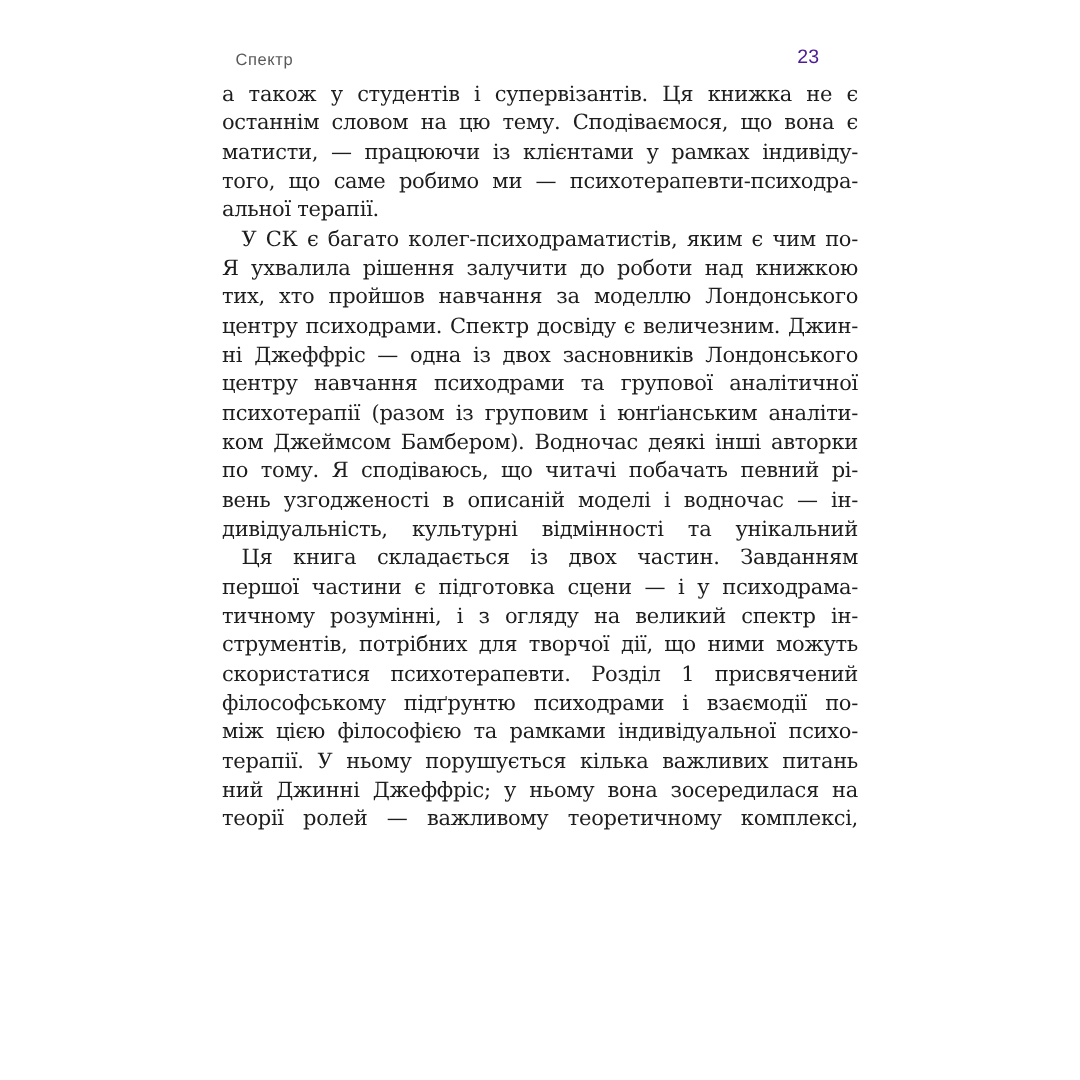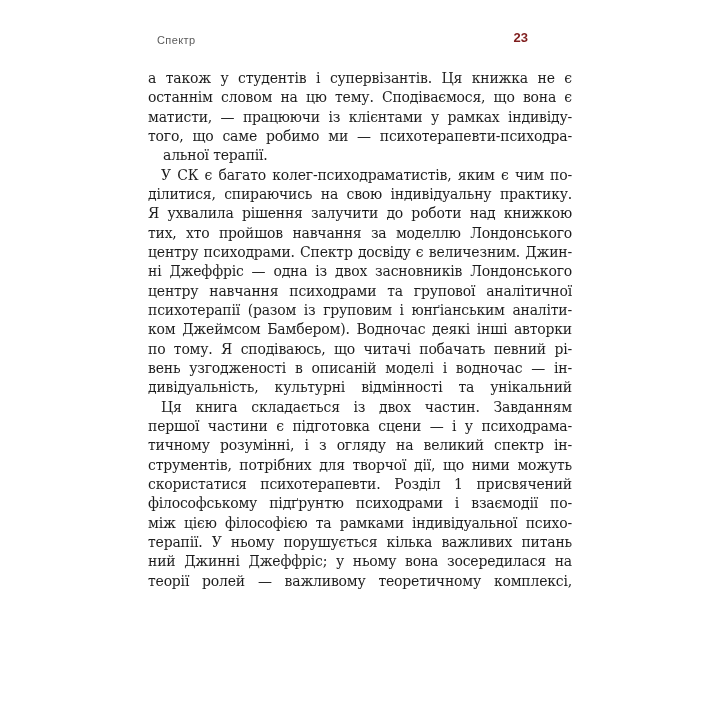--- a/index.html
+++ b/index.html
@@ -23,31 +23,31 @@
     position: absolute;
     left: 157px;
     top: 34px;
     font-family: "Liberation Sans", sans-serif;
     font-size: 11px;
     letter-spacing: 0.4px;
     color: #5a5a5a;
   }
   .page-number {
     position: absolute;
-    right: 192px;
+    right: 174px;
     top: 30px;
     font-family: "Liberation Sans", sans-serif;
     font-size: 13px;
-    font-weight: bold;
-    color: #7f1d1d;
+    font-weight: normal;
+    color: #4c1d95;
   }
   .text-block {
     position: absolute;
     left: 148px;
-    top: 69px;
+    top: 54px;
     width: 424px;
     font-family: "DejaVu Serif", serif;
     font-size: 14px;
     line-height: 19.33px;
     letter-spacing: -0.2px;
     color: #1d1d1d;
   }
   .paragraph {
     margin: 0;
     padding: 0;
@@ -56,21 +56,20 @@
     height: 19.33px;
     overflow: hidden;
     text-align: justify;
     text-align-last: justify;
   }
   .line.indent {
     text-indent: 13px;
   }
   .line.para-end {
     text-align-last: left;
-    margin-left: 15px;
   }
 </style>
 </head>
 <body>
 
 <div class="page">
 
   <div class="running-title">Спектр</div>
 
   <div class="page-number">23</div>
@@ -78,21 +77,20 @@
   <div class="text-block">
       <div class="paragraph">
         <div class="line">а також у студентів і супервізантів. Ця книжка не є</div>
         <div class="line">останнім словом на цю тему. Сподіваємося, що вона є</div>
         <div class="line">матисти, — працюючи із клієнтами у рамках індивіду-</div>
         <div class="line">того, що саме робимо ми — психотерапевти-психодра-</div>
         <div class="line para-end">альної терапії.</div>
       </div>
       <div class="paragraph">
         <div class="line indent">У СК є багато колег-психодраматистів, яким є чим по-</div>
-        <div class="line">ділитися, спираючись на свою індивідуальну практику.</div>
         <div class="line">Я ухвалила рішення залучити до роботи над книжкою</div>
         <div class="line">тих, хто пройшов навчання за моделлю Лондонського</div>
         <div class="line">центру психодрами. Спектр досвіду є величезним. Джин-</div>
         <div class="line">ні Джеффріс — одна із двох засновників Лондонського</div>
         <div class="line">центру навчання психодрами та групової аналітичної</div>
         <div class="line">психотерапії (разом із груповим і юнґіанським аналіти-</div>
         <div class="line">ком Джеймсом Бамбером). Водночас деякі інші авторки</div>
         <div class="line">по тому. Я сподіваюсь, що читачі побачать певний рі-</div>
         <div class="line">вень узгодженості в описаній моделі і водночас — ін-</div>
         <div class="line">дивідуальність, культурні відмінності та унікальний</div>

